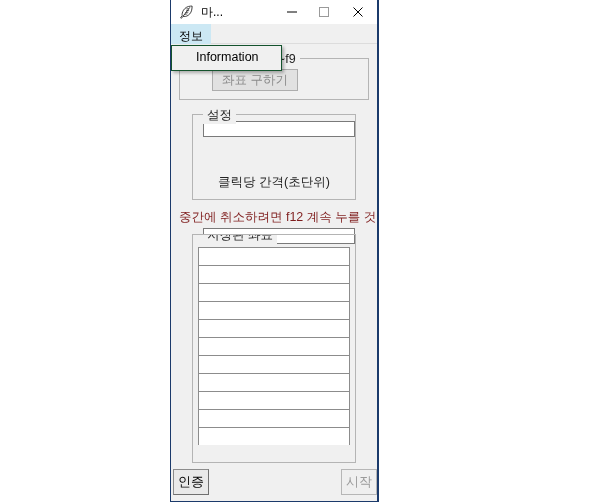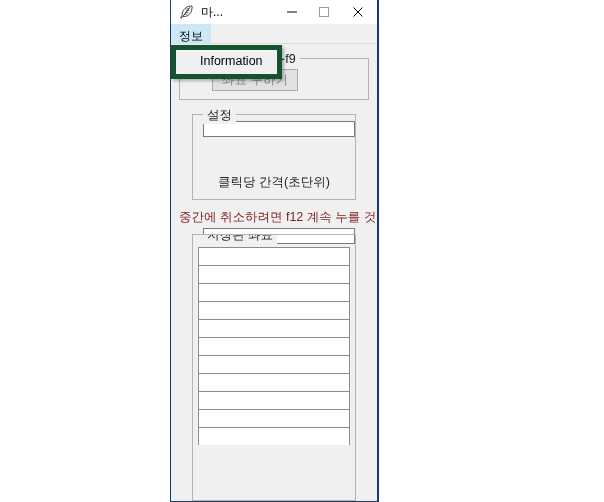--- a/index.html
+++ b/index.html
@@ -88,21 +88,21 @@
     background: #cce8f4;
   }
 
   
   #dropdown-menu {
     position: absolute;
     left: 0px;
     top: 45px;
     width: 111px;
     background: #f0f0f0;
-    border: 5px solid #14532d;
+    border: 1px solid #14532d;
     box-shadow: 2px 2px 3px rgba(0,0,0,0.28);
     z-index: 50;
     padding: 2px 0 3px 0;
     box-sizing: border-box;
   }
   .dropdown-item {
     font-size: 12.5px;
     color: #000000;
     padding: 1px 6px 1px 24px;
     line-height: 17px;
@@ -340,14 +340,22 @@
           <input type="text" class="coord-row" style="">
           <input type="text" class="coord-row" style="">
           <input type="text" class="coord-row" style="">
           <input type="text" class="coord-row" style="">
           <input type="text" class="coord-row" style="">
         </div>
     </div>
 
   </div>
 
+  <div id="bottom-bar">
+    <div class="bottom-btn" id="auth-button">
+      <span>인증</span>
+    </div>
+    <div class="bottom-btn" id="start-button">
+      <span>시작</span>
+    </div>
+  </div>
 
 </div>
 
 </body></html>

